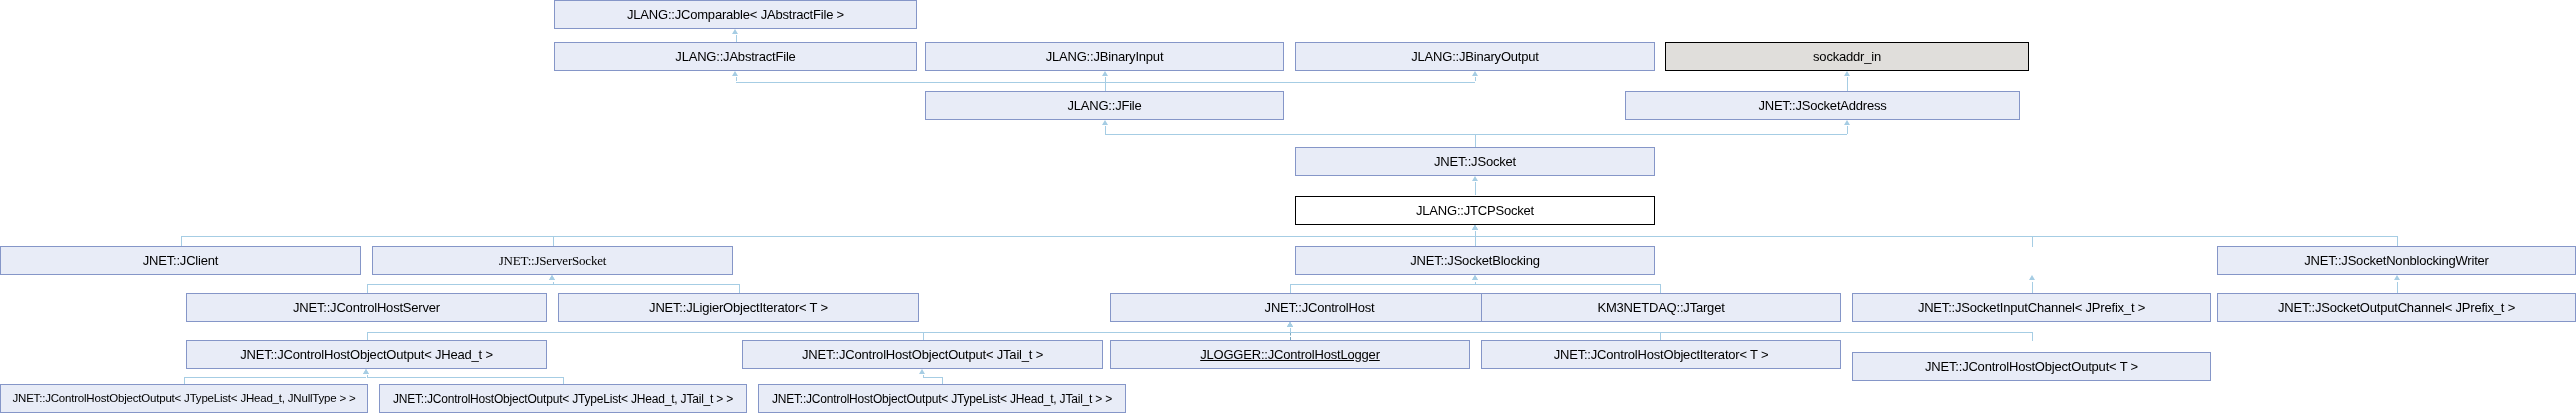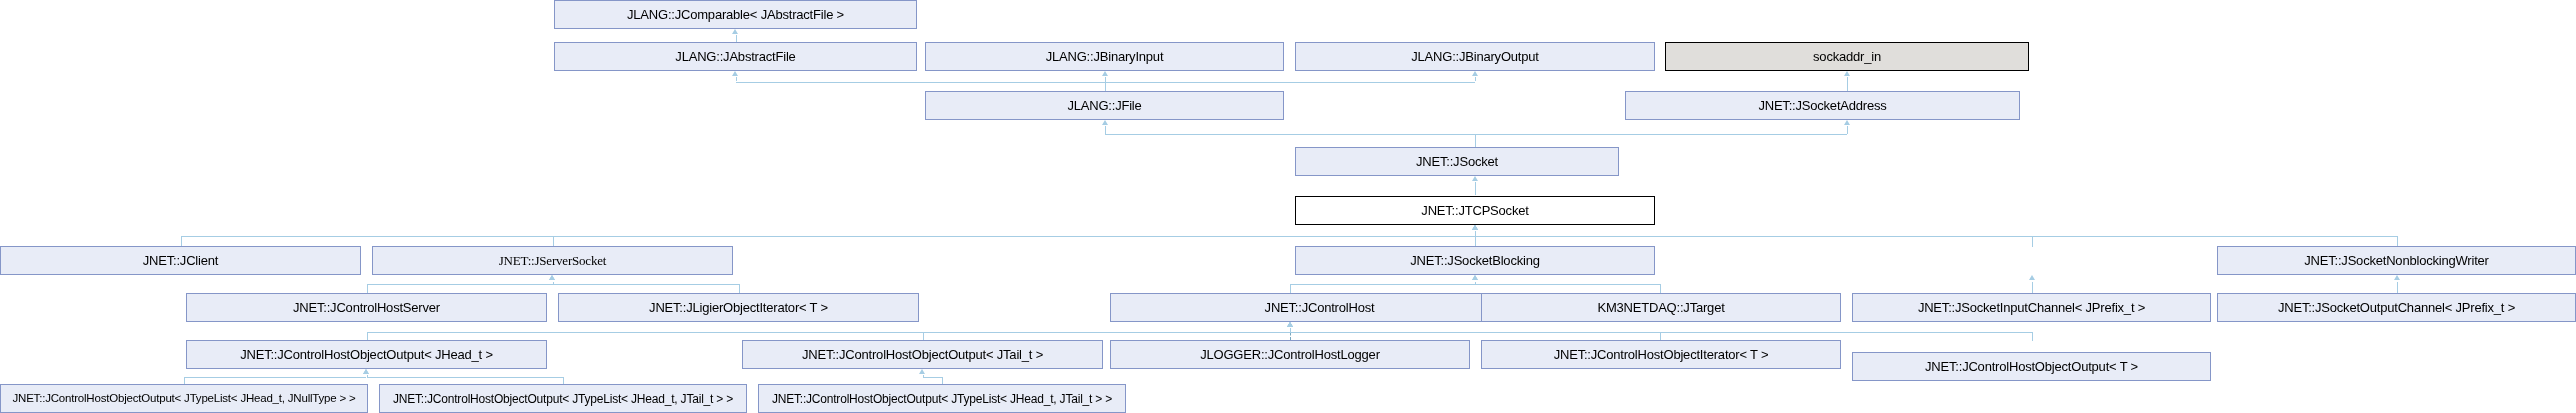--- a/index.html
+++ b/index.html
@@ -155,34 +155,34 @@
     <div class="edge h" style="left: 923px; top: 377px; width: 19.3px;"></div>
     <div class="edge v" style="left: 923px; top: 375px; height: 1.8px;"></div>
     <div class="arrow" style="left: 919px; top: 369px;"></div>
     <div class="node" style="left: 554px; top: 0px; width: 363px; height: 29px;">JLANG::JComparable&lt; JAbstractFile &gt;</div>
     <div class="node" style="left: 554px; top: 42px; width: 363px; height: 29px;">JLANG::JAbstractFile</div>
     <div class="node" style="left: 925px; top: 42px; width: 359px; height: 29px;">JLANG::JBinaryInput</div>
     <div class="node" style="left: 1295px; top: 42px; width: 360px; height: 29px;">JLANG::JBinaryOutput</div>
     <div class="node external" style="left: 1665px; top: 42px; width: 364px; height: 29px;">sockaddr_in</div>
     <div class="node" style="left: 925px; top: 91px; width: 359px; height: 29px;">JLANG::JFile</div>
     <div class="node" style="left: 1582px; top: 91px; width: 395px; height: 29px; margin-left: 43px;">JNET::JSocketAddress</div>
-    <div class="node" style="left: 1295px; top: 147px; width: 324px; height: 29px;">JNET::JSocket</div>
-    <div class="node current" style="left: 1295px; top: 196px; width: 360px; height: 29px;">JNET::JTCPSocket</div>
+    <div class="node" style="left: 1295px; top: 147px; width: 360px; height: 29px;">JNET::JSocket</div>
+    <div class="node current" style="left: 1295px; top: 196px; width: 360px; height: 29px;">JLANG::JTCPSocket</div>
     <div class="node" style="left: 0px; top: 246px; width: 361px; height: 29px;">JNET::JClient</div>
     <div class="node" style="left: 372px; top: 246px; width: 361px; height: 29px; font-family: Liberation Serif, serif;">JNET::JServerSocket</div>
     <div class="node" style="left: 1295px; top: 246px; width: 360px; height: 29px;">JNET::JSocketBlocking</div>
     <div class="node" style="left: 2217px; top: 246px; width: 359px; height: 29px;">JNET::JSocketNonblockingWriter</div>
     <div class="node" style="left: 186px; top: 293px; width: 361px; height: 29px;">JNET::JControlHostServer</div>
     <div class="node" style="left: 558px; top: 293px; width: 361px; height: 29px;">JNET::JLigierObjectIterator&lt; T &gt;</div>
     <div class="node" style="left: 1110px; top: 293px; width: 419px; height: 29px;">JNET::JControlHost</div>
     <div class="node" style="left: 1481px; top: 293px; width: 360px; height: 29px;">KM3NETDAQ::JTarget</div>
     <div class="node" style="left: 1852px; top: 293px; width: 359px; height: 29px;">JNET::JSocketInputChannel&lt; JPrefix_t &gt;</div>
     <div class="node" style="left: 2217px; top: 293px; width: 359px; height: 29px;">JNET::JSocketOutputChannel&lt; JPrefix_t &gt;</div>
     <div class="node" style="left: 186px; top: 340px; width: 361px; height: 29px;">JNET::JControlHostObjectOutput&lt; JHead_t &gt;</div>
     <div class="node" style="left: 742px; top: 340px; width: 361px; height: 29px;">JNET::JControlHostObjectOutput&lt; JTail_t &gt;</div>
-    <div class="node" style="left: 1110px; top: 340px; width: 360px; height: 29px;">JLOGGER::JControlHostLogger</div>
+    <div class="node" style="left: 1110px; top: 340px; width: 360px; height: 29px; text-decoration: underline;">JLOGGER::JControlHostLogger</div>
     <div class="node" style="left: 1481px; top: 340px; width: 360px; height: 29px;">JNET::JControlHostObjectIterator&lt; T &gt;</div>
     <div class="node" style="left: 1852px; top: 340px; width: 359px; height: 29px; margin-top: 12px;">JNET::JControlHostObjectOutput&lt; T &gt;</div>
     <div class="node" style="left: 0px; top: 384px; width: 368px; height: 29px; font-size: 11.5px;">JNET::JControlHostObjectOutput&lt; JTypeList&lt; JHead_t, JNullType &gt; &gt;</div>
     <div class="node" style="left: 379px; top: 384px; width: 368px; height: 29px; font-size: 12px;">JNET::JControlHostObjectOutput&lt; JTypeList&lt; JHead_t, JTail_t &gt; &gt;</div>
     <div class="node" style="left: 758px; top: 384px; width: 368px; height: 29px; font-size: 12px;">JNET::JControlHostObjectOutput&lt; JTypeList&lt; JHead_t, JTail_t &gt; &gt;</div>
   </div>
 
 
 </body></html>

